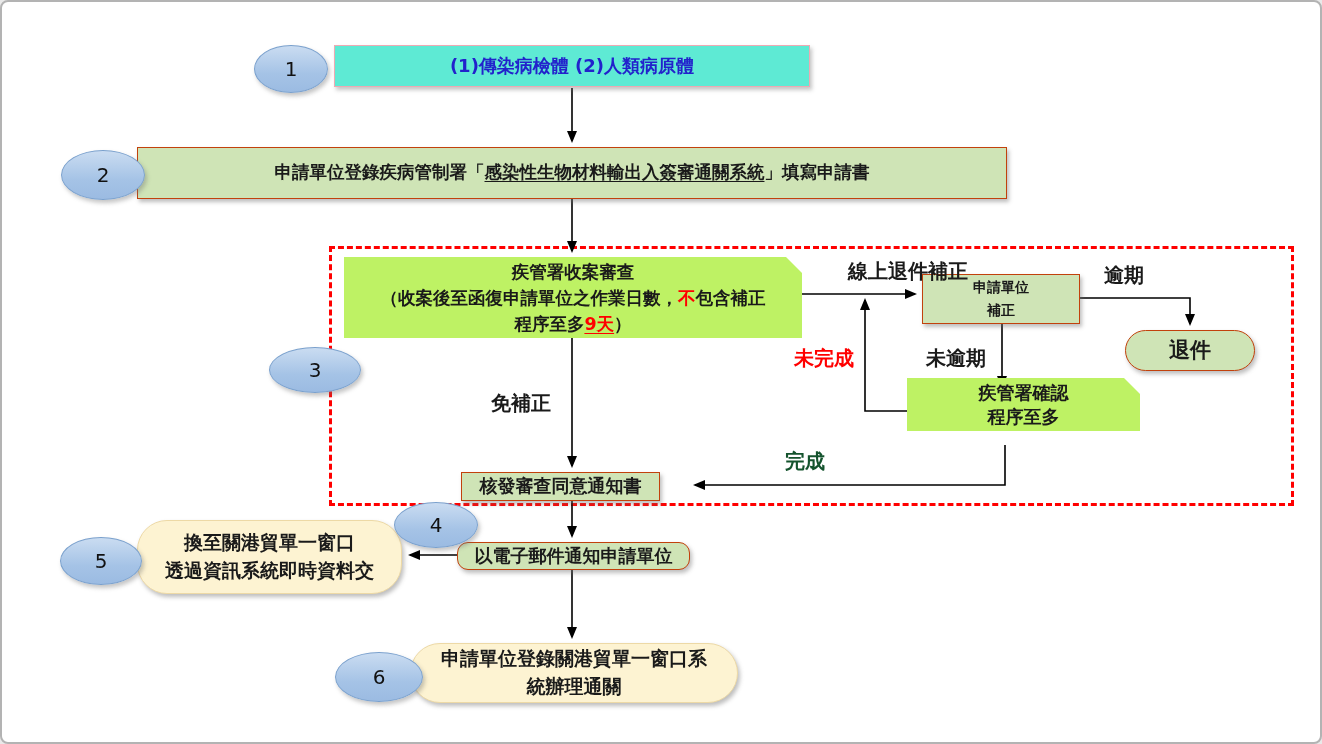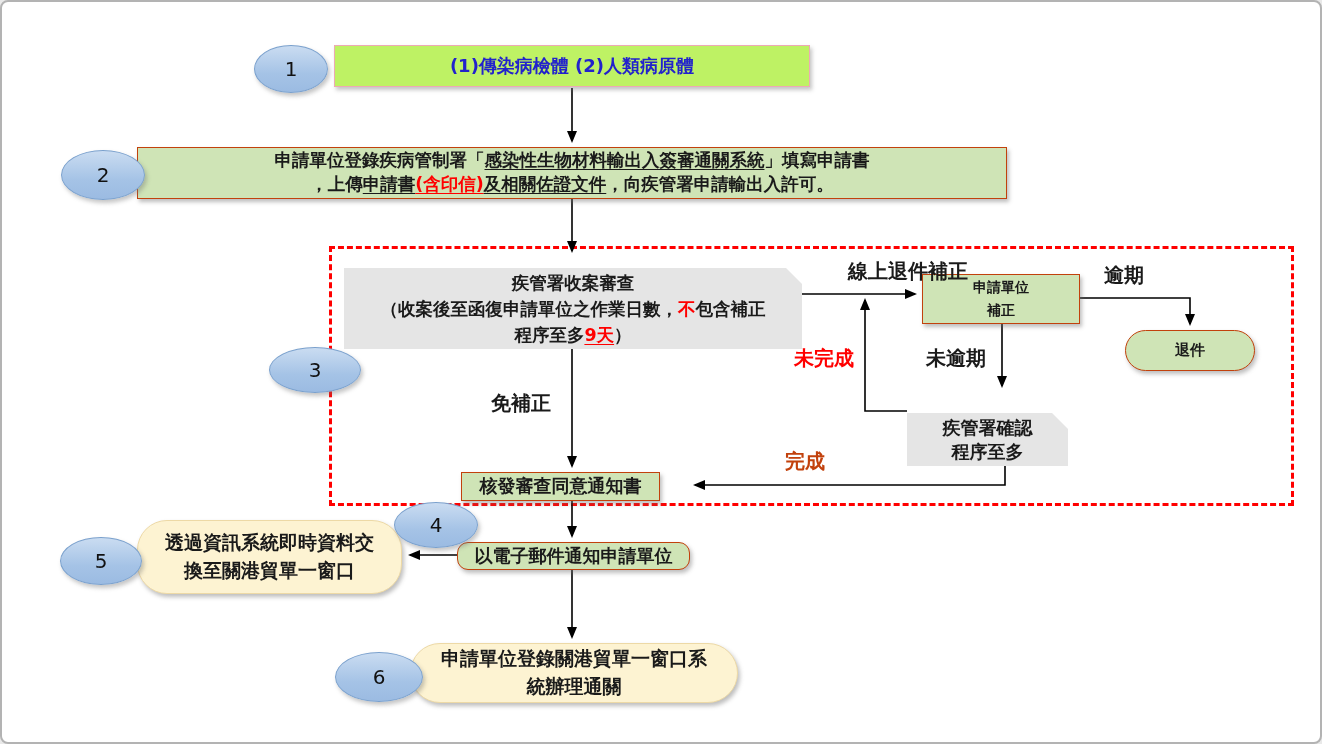--- a/index.html
+++ b/index.html
@@ -4,35 +4,35 @@
 <style>
   html,body{margin:0;padding:0;background:#e9e9e9;}
   .canvas{
     position:relative;width:1322px;height:744px;background:#ffffff;
     border:2px solid #b3b3b3;border-radius:8px;overflow:hidden;box-sizing:border-box;
     font-family:"DejaVu Sans","Liberation Sans",sans-serif;color:#1a1a1a;
   }
   .node{position:absolute;display:flex;flex-direction:column;align-items:center;justify-content:center;
     text-align:center;font-weight:bold;box-sizing:border-box;line-height:1.35;}
   .green{background:#cfe4b6;border:1px solid #c2410c;box-shadow:2px 3px 4px rgba(110,110,110,.45);}
-  .snip{background:#e5e5e5;border:none;
+  .snip{background:#bef264;border:none;
     clip-path:polygon(0 0,calc(100% - 16px) 0,100% 16px,100% 100%,0 100%);
-    box-shadow:none;filter:drop-shadow(2px 3px 2.5px rgba(110,110,110,.5));margin-top:11px;}
-  .pink{background:#bef264;border:1px solid #edaab4;box-shadow:2px 3px 4px rgba(110,110,110,.4);
+    box-shadow:none;filter:drop-shadow(2px 3px 2.5px rgba(110,110,110,.5));}
+  .pink{background:#5eead4;border:1px solid #edaab4;box-shadow:2px 3px 4px rgba(110,110,110,.4);
     color:#2222cc;font-size:18px;}
   .yellow{background:#fdf3d2;border:1px solid #edd9a6;border-radius:30px;
     box-shadow:2px 3px 4px rgba(110,110,110,.45);font-size:19px;line-height:1.45;}
-  .pill{border-radius:21px;font-size:15px;}
+  .pill{border-radius:21px;font-size:21px;}
   .ellipse{position:absolute;border-radius:50%;
     background:linear-gradient(180deg,#cadcf1 0%,#a5c3e6 60%,#9bbbe2 100%);
     border:1.5px solid #7ba1cd;box-shadow:2px 3px 4px rgba(110,110,110,.4);
     display:flex;align-items:center;justify-content:center;font-size:20px;color:#111;}
   .elabel{position:absolute;font-weight:bold;font-size:20px;white-space:nowrap;}
   .red-t{color:#ff0000;}
-  .purple-t{color:#c2410c;}
+  .purple-t{color:#14532d;}
   .u{text-decoration:underline;text-underline-offset:3px;}
   .dashed-frame{position:absolute;left:327px;top:244px;width:965px;height:260px;
     border:3px dashed #ff0000;box-sizing:border-box;background:transparent;}
   svg.wires{position:absolute;left:0;top:0;pointer-events:none;}
   .layer-nodes{position:absolute;left:0;top:0;width:100%;height:100%;}
 </style>
 </head>
 <body>
 
 <div class="canvas">
@@ -63,23 +63,20 @@
   <div class="layer-nodes">
 
     <div class="node pink" style="left:332px;top:43px;width:476px;height:42px;">
       <div>(1)傳染病檢體 (2)人類病原體</div>
     </div>
 
     <div class="node green" style="left:135px;top:145px;width:870px;height:52px;font-size:17.5px;">
       <div>
         <span>申請單位登錄疾病管制署「</span><span class="u">感染性生物材料輸出入簽審通關系統</span><span>」填寫申請書</span>
       </div>
-      <div>
-        <span>，上傳</span><span class="u">申請書</span><span class="u red-t">(含印信)</span><span class="u">及相關佐證文件</span><span>，向疾管署申請輸出入許可。</span>
-      </div>
     </div>
 
     <div class="node snip" style="left:342px;top:255px;width:458px;height:81px;font-size:17.5px;line-height:26px;">
       <div>疾管署收案審查</div>
       <div>
         <span>（收案後至函復申請單位之作業日數，</span><span class="red-t">不</span><span>包含補正</span>
       </div>
       <div>
         <span>程序至多</span><span class="red-t u">9天</span><span>）</span>
       </div>
@@ -87,36 +84,36 @@
 
     <div class="node green" style="left:920px;top:272px;width:158px;height:50px;font-size:14px;line-height:23px;">
       <div>申請單位</div>
       <div>補正</div>
     </div>
 
     <div class="node green pill" style="left:1123px;top:328px;width:130px;height:41px;">
       <div>退件</div>
     </div>
 
-    <div class="node snip" style="left:905px;top:400px;width:161px;height:53px;font-size:18px;line-height:24px;">
+    <div class="node snip" style="left:905px;top:376px;width:233px;height:53px;font-size:18px;line-height:24px;">
       <div>疾管署確認</div>
       <div>程序至多</div>
     </div>
 
     <div class="node green" style="left:459px;top:470px;width:199px;height:29px;font-size:18px;">
       <div>核發審查同意通知書</div>
     </div>
 
     <div class="node green" style="left:455px;top:540px;width:233px;height:28px;font-size:18px;border-radius:11px;">
       <div>以電子郵件通知申請單位</div>
     </div>
 
     <div class="node yellow" style="left:135px;top:518px;width:265px;height:74px;">
+      <div>換至關港貿單一窗口</div>
       <div>透過資訊系統即時資料交</div>
-      <div>換至關港貿單一窗口</div>
     </div>
 
     <div class="node yellow" style="left:408px;top:641px;width:328px;height:60px;">
       <div>申請單位登錄關港貿單一窗口系</div>
       <div>統辦理通關</div>
     </div>
 
     <div class="elabel" style="left:846px;top:256px;">線上退件補正</div>
     <div class="elabel" style="left:1102px;top:260px;">逾期</div>
     <div class="elabel red-t" style="left:792px;top:343px;">未完成</div>

